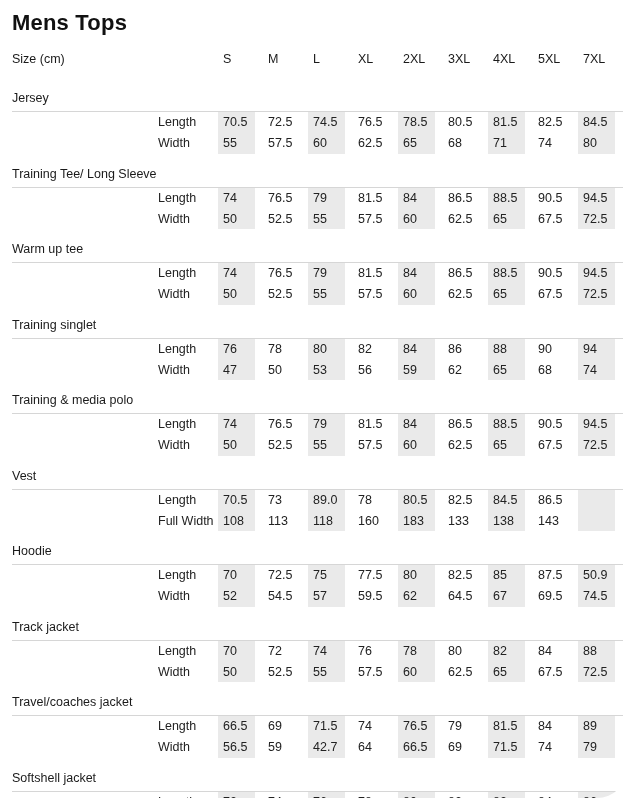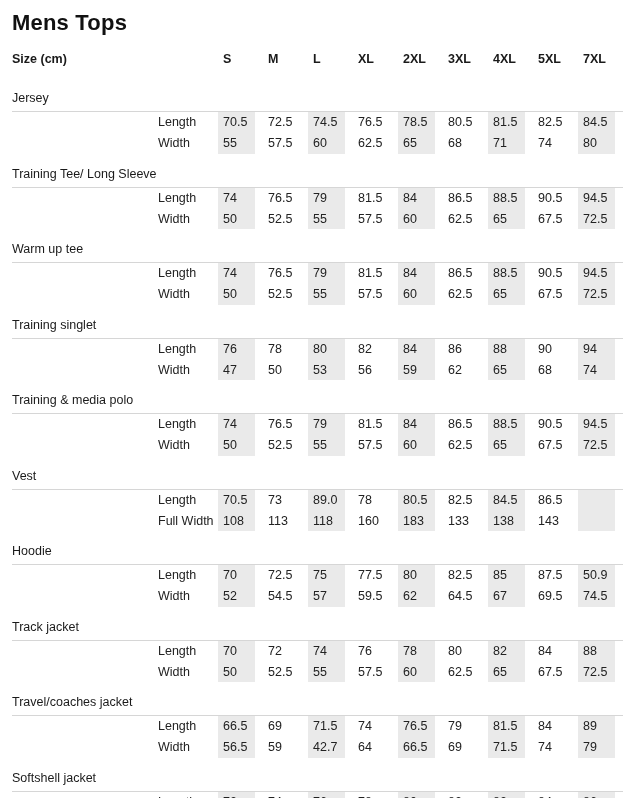--- a/index.html
+++ b/index.html
@@ -9,20 +9,21 @@
     font-family: "Liberation Sans", sans-serif;
     color: #1d1d1d;
   }
   .page {
     width: 627px;
     height: 798px;
     box-sizing: border-box;
     padding: 4px 6px 0 12px;
     overflow: hidden;
     background: #ffffff;
+    border-radius: 30px;
   }
   .page-title {
     font-size: 22px;
     font-weight: bold;
     letter-spacing: 0.2px;
     margin: 6px 0 14px 0;
     color: #111111;
   }
   table.size-chart {
     border-collapse: collapse;
@@ -37,21 +38,21 @@
 
   th, td {
     text-align: left;
     padding: 0;
     font-weight: normal;
     vertical-align: middle;
     white-space: nowrap;
     overflow: hidden;
   }
   tr.header-row th {
-    font-weight: bold;
+    font-weight: normal;
     height: 26px;
     vertical-align: top;
     padding-top: 2px;
     color: #1a1a1a;
   }
   tr.header-row th.size-col { padding-left: 5px; }
 
   tr.category-row td {
     font-weight: normal;
     height: 27px;

